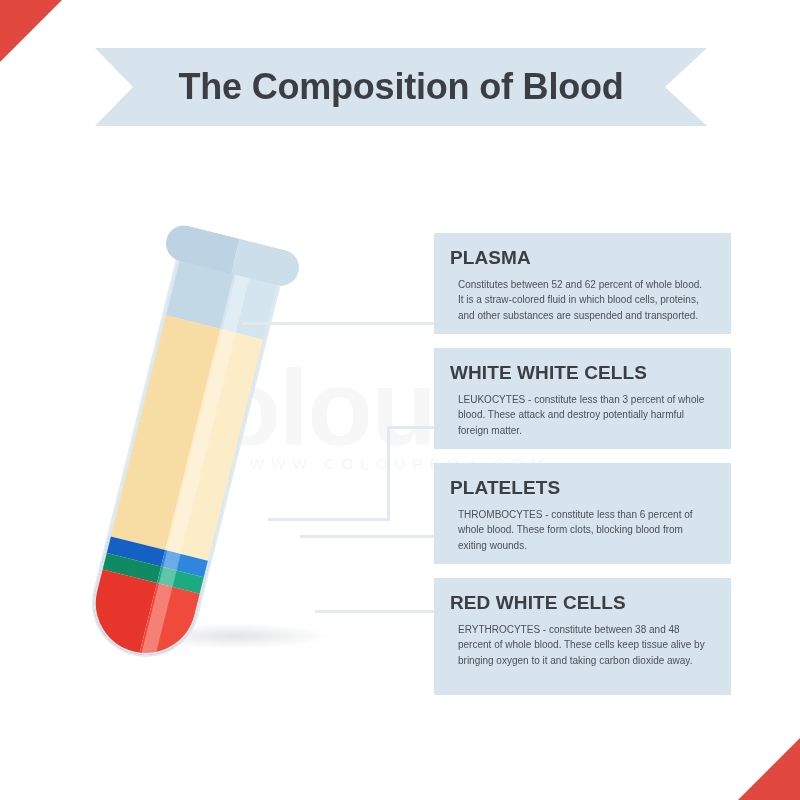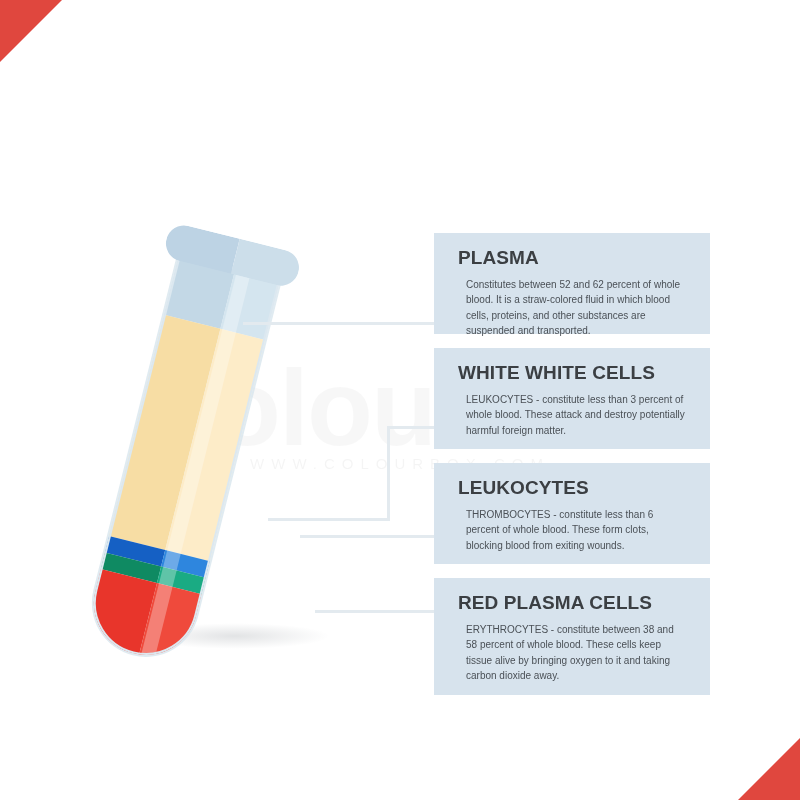--- a/index.html
+++ b/index.html
@@ -187,24 +187,24 @@
     position: absolute;
     background: #e3eaef;
   }
   .conn-h { height: 3px; }
   .conn-v { width: 3px; }
 
   
   .panel {
     position: absolute;
     left: 434px;
-    width: 276px;
+    width: 297px;
     background: #d7e3ed;
     box-sizing: border-box;
-    padding: 14px 16px 12px 24px;
+    padding: 14px 16px 12px 16px;
   }
   .panel-title {
     font-size: 19px;
     font-weight: bold;
     color: #3b3f43;
     margin: 0 0 5px 0;
     letter-spacing: 0.1px;
   }
   .panel-body {
     font-size: 10px;
@@ -218,20 +218,25 @@
   .p-rbc    { top: 578px; height: 117px; }
 </style>
 </head>
 <body>
 
 <div id="page">
 
   <div class="corner corner-tl"></div>
   <div class="corner corner-br"></div>
 
+  <div class="banner-wrap">
+    <div class="banner-shape"></div>
+    <div class="banner-notch-r"></div>
+    <div class="banner-title">The Composition of Blood</div>
+  </div>
 
   <div class="watermark">Colourbox</div>
   <div class="watermark-sub">WWW.COLOURBOX.COM</div>
 
   <div class="tube-wrap">
     <div class="tube-shadow"></div>
     <div class="tube-rot">
 
       <div class="tube-body">
         <div class="layer lay-head">
@@ -280,22 +285,22 @@
     <p class="panel-title">PLASMA</p>
     <p class="panel-body">Constitutes between 52 and 62 percent of whole blood. It is a straw-colored fluid in which blood cells, proteins, and other substances are suspended and transported.</p>
   </div>
 
   <div class="panel p-wbc">
     <p class="panel-title">WHITE WHITE CELLS</p>
     <p class="panel-body">LEUKOCYTES - constitute less than 3 percent of whole blood. These attack and destroy potentially harmful foreign matter.</p>
   </div>
 
   <div class="panel p-plt">
-    <p class="panel-title">LEUKOCYTES</p>
+    <p class="panel-title">PLATELETS</p>
     <p class="panel-body">THROMBOCYTES - constitute less than 6 percent of whole blood. These form clots, blocking blood from exiting wounds.</p>
   </div>
 
   <div class="panel p-rbc">
-    <p class="panel-title">RED PLASMA CELLS</p>
-    <p class="panel-body">ERYTHROCYTES - constitute between 38 and 58 percent of whole blood. These cells keep tissue alive by bringing oxygen to it and taking carbon dioxide away.</p>
+    <p class="panel-title">RED WHITE CELLS</p>
+    <p class="panel-body">ERYTHROCYTES - constitute between 38 and 48 percent of whole blood. These cells keep tissue alive by bringing oxygen to it and taking carbon dioxide away.</p>
   </div>
 
 </div>
 
 </body></html>

